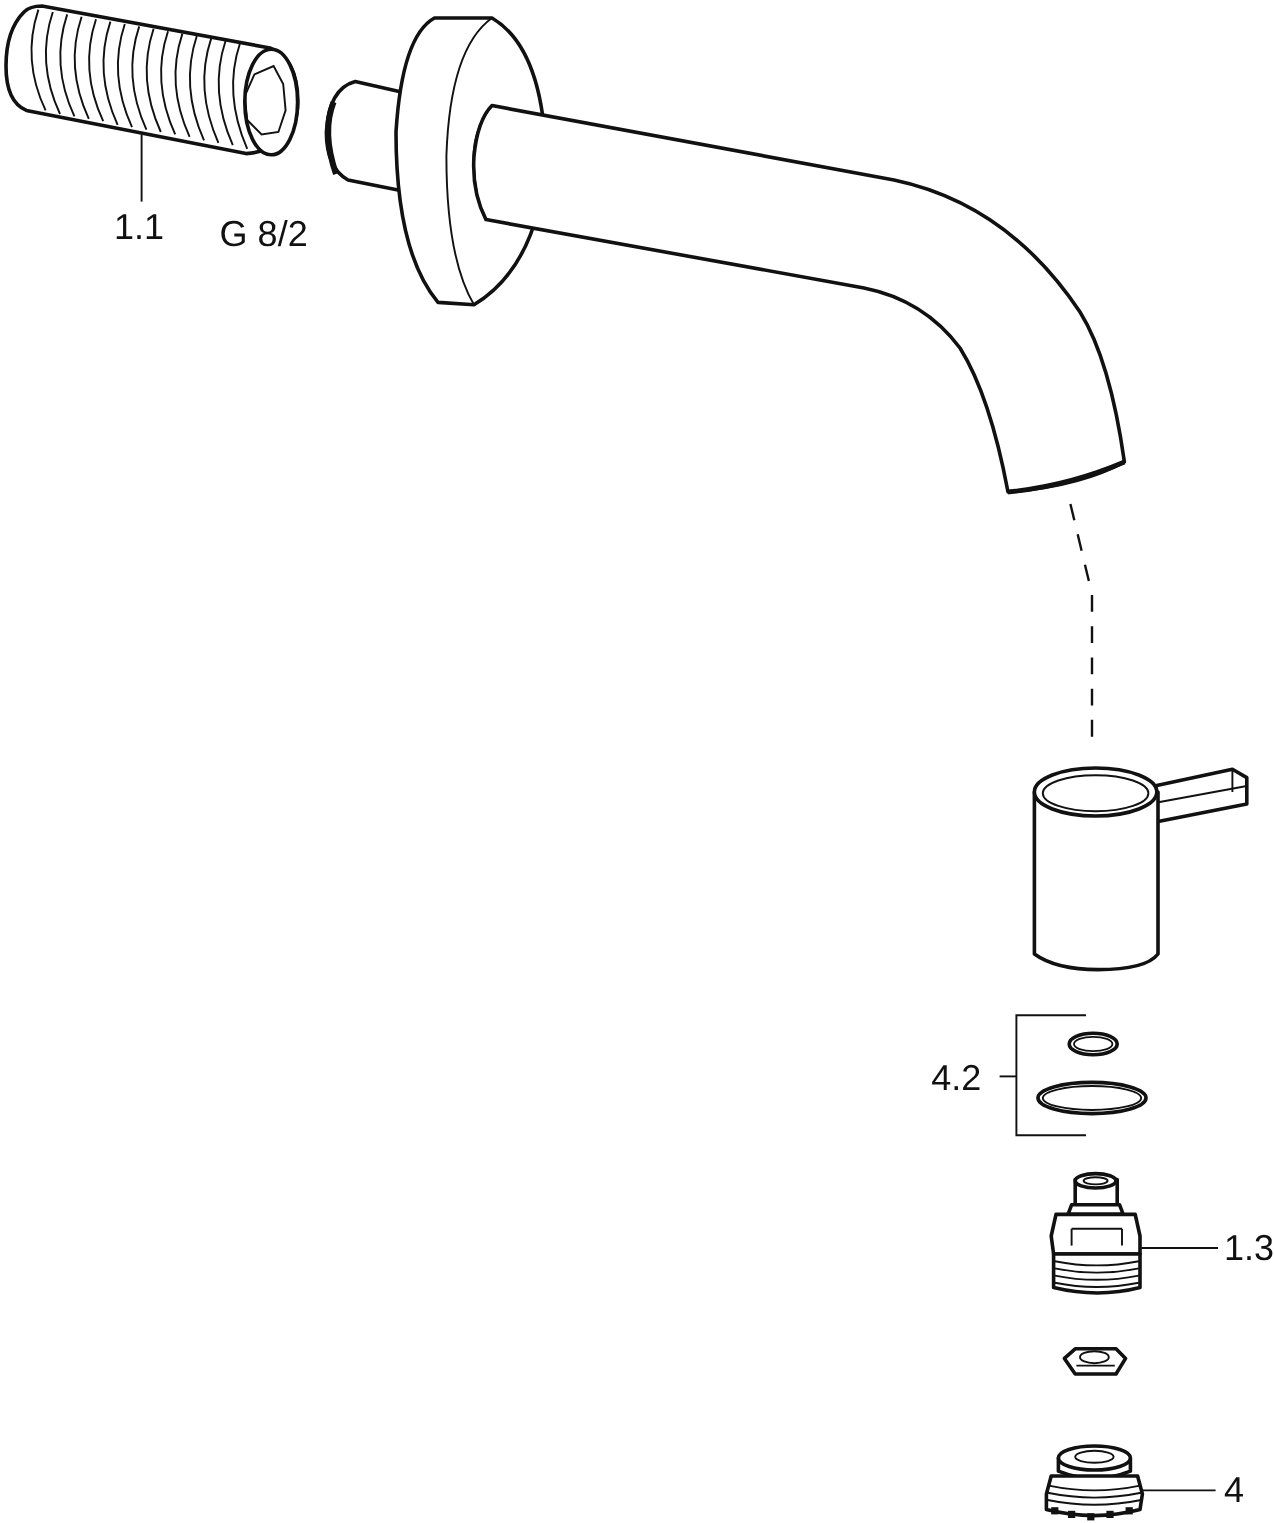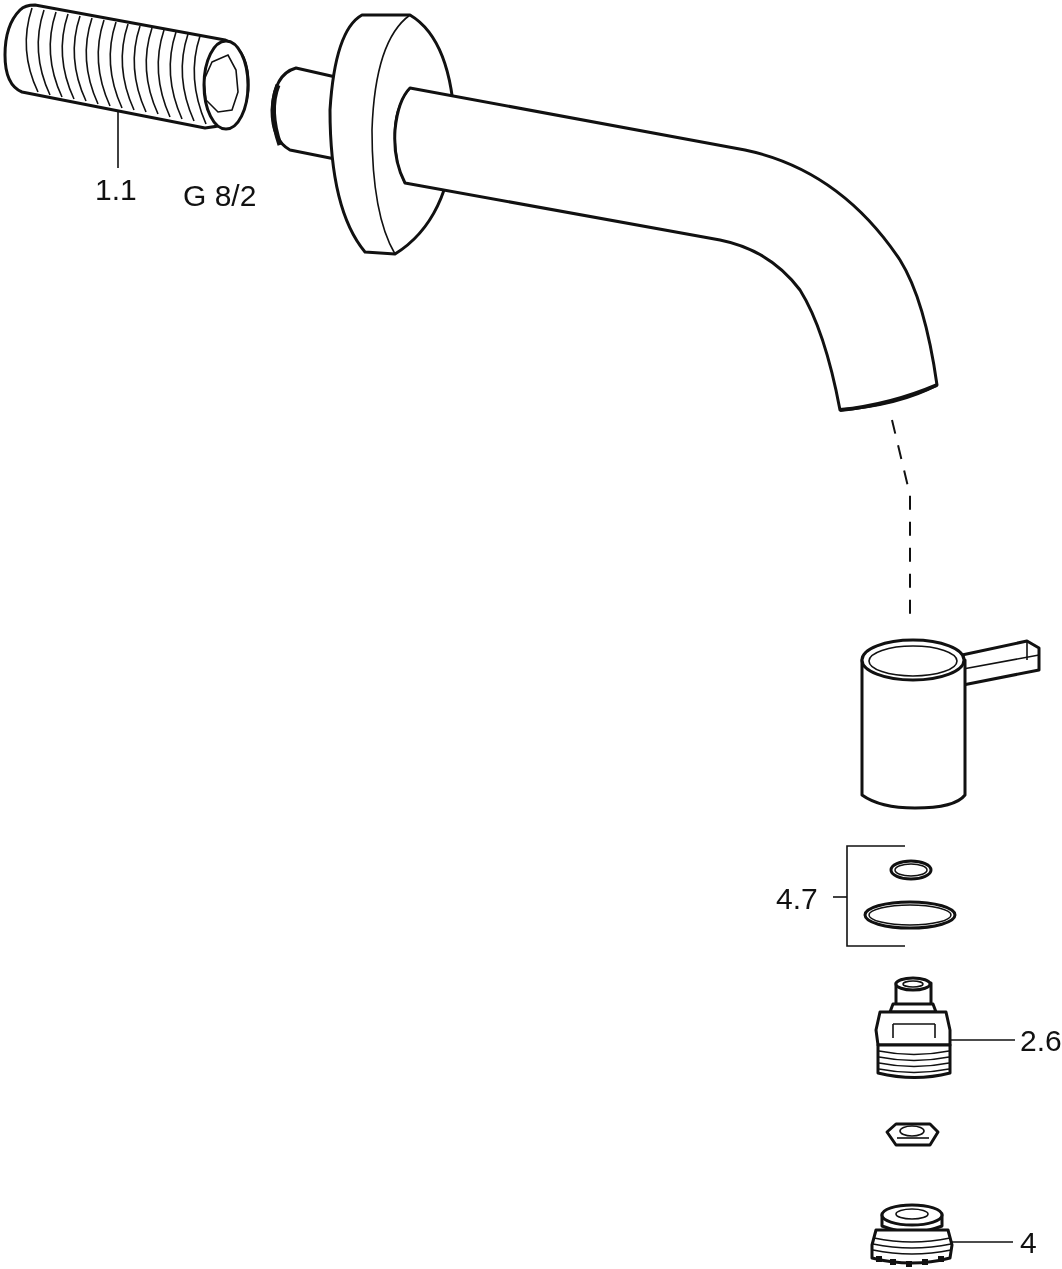--- a/index.html
+++ b/index.html
@@ -121,16 +121,16 @@
       <rect x="906" y="1261" width="6" height="6"></rect>
       <rect x="922" y="1259" width="6" height="6"></rect>
       <rect x="938" y="1256" width="6" height="6"></rect>
     </g>
     <line class="lead" x1="950" y1="1242" x2="1013" y2="1242"></line>
   </g>
 </svg>
 
   <span class="label" style="left:95px; top:175px;">1.1</span>
   <span class="label" style="left:183px; top:181px;">G 8/2</span>
-  <span class="label" style="left:776px; top:884px;">4.7</span>
-  <span class="label" style="left:1020px; top:1026px;">2.6</span>
+  <span class="label" style="left:776px; top:884px;">4.2</span>
+  <span class="label" style="left:1020px; top:1026px;">1.3</span>
   <span class="label" style="left:1020px; top:1228px;">4</span>
 </div>
 
 </body></html>

